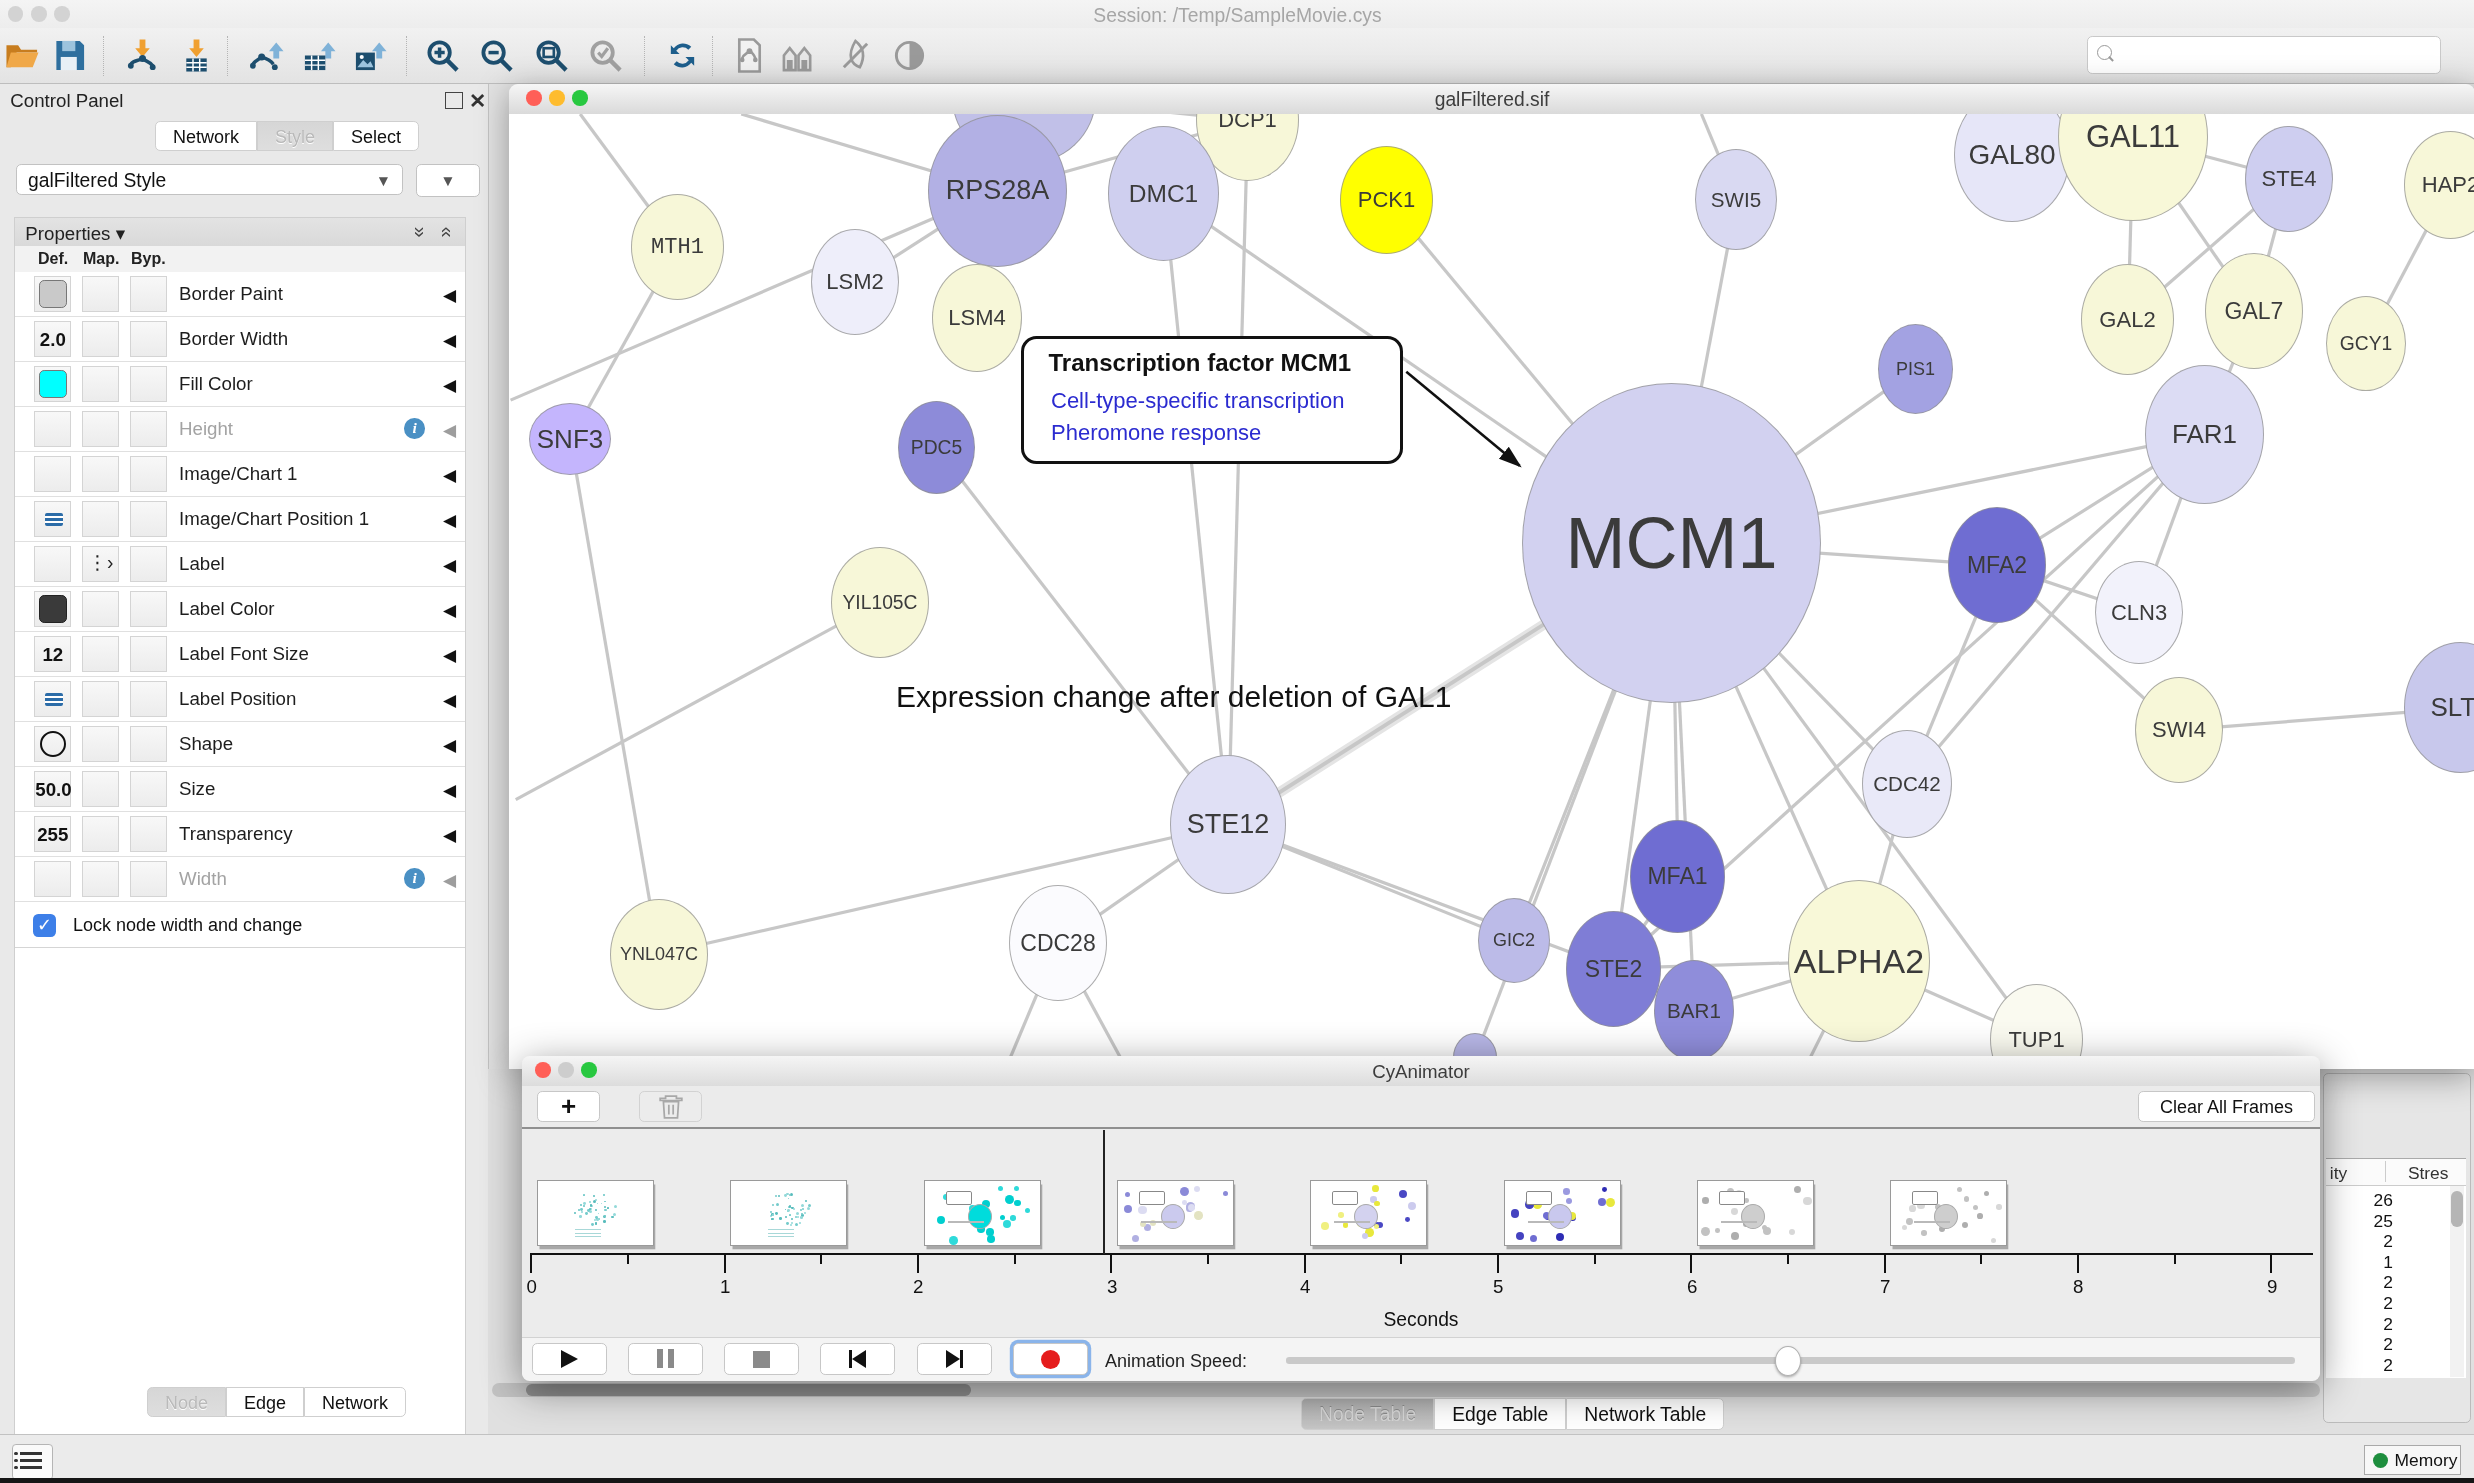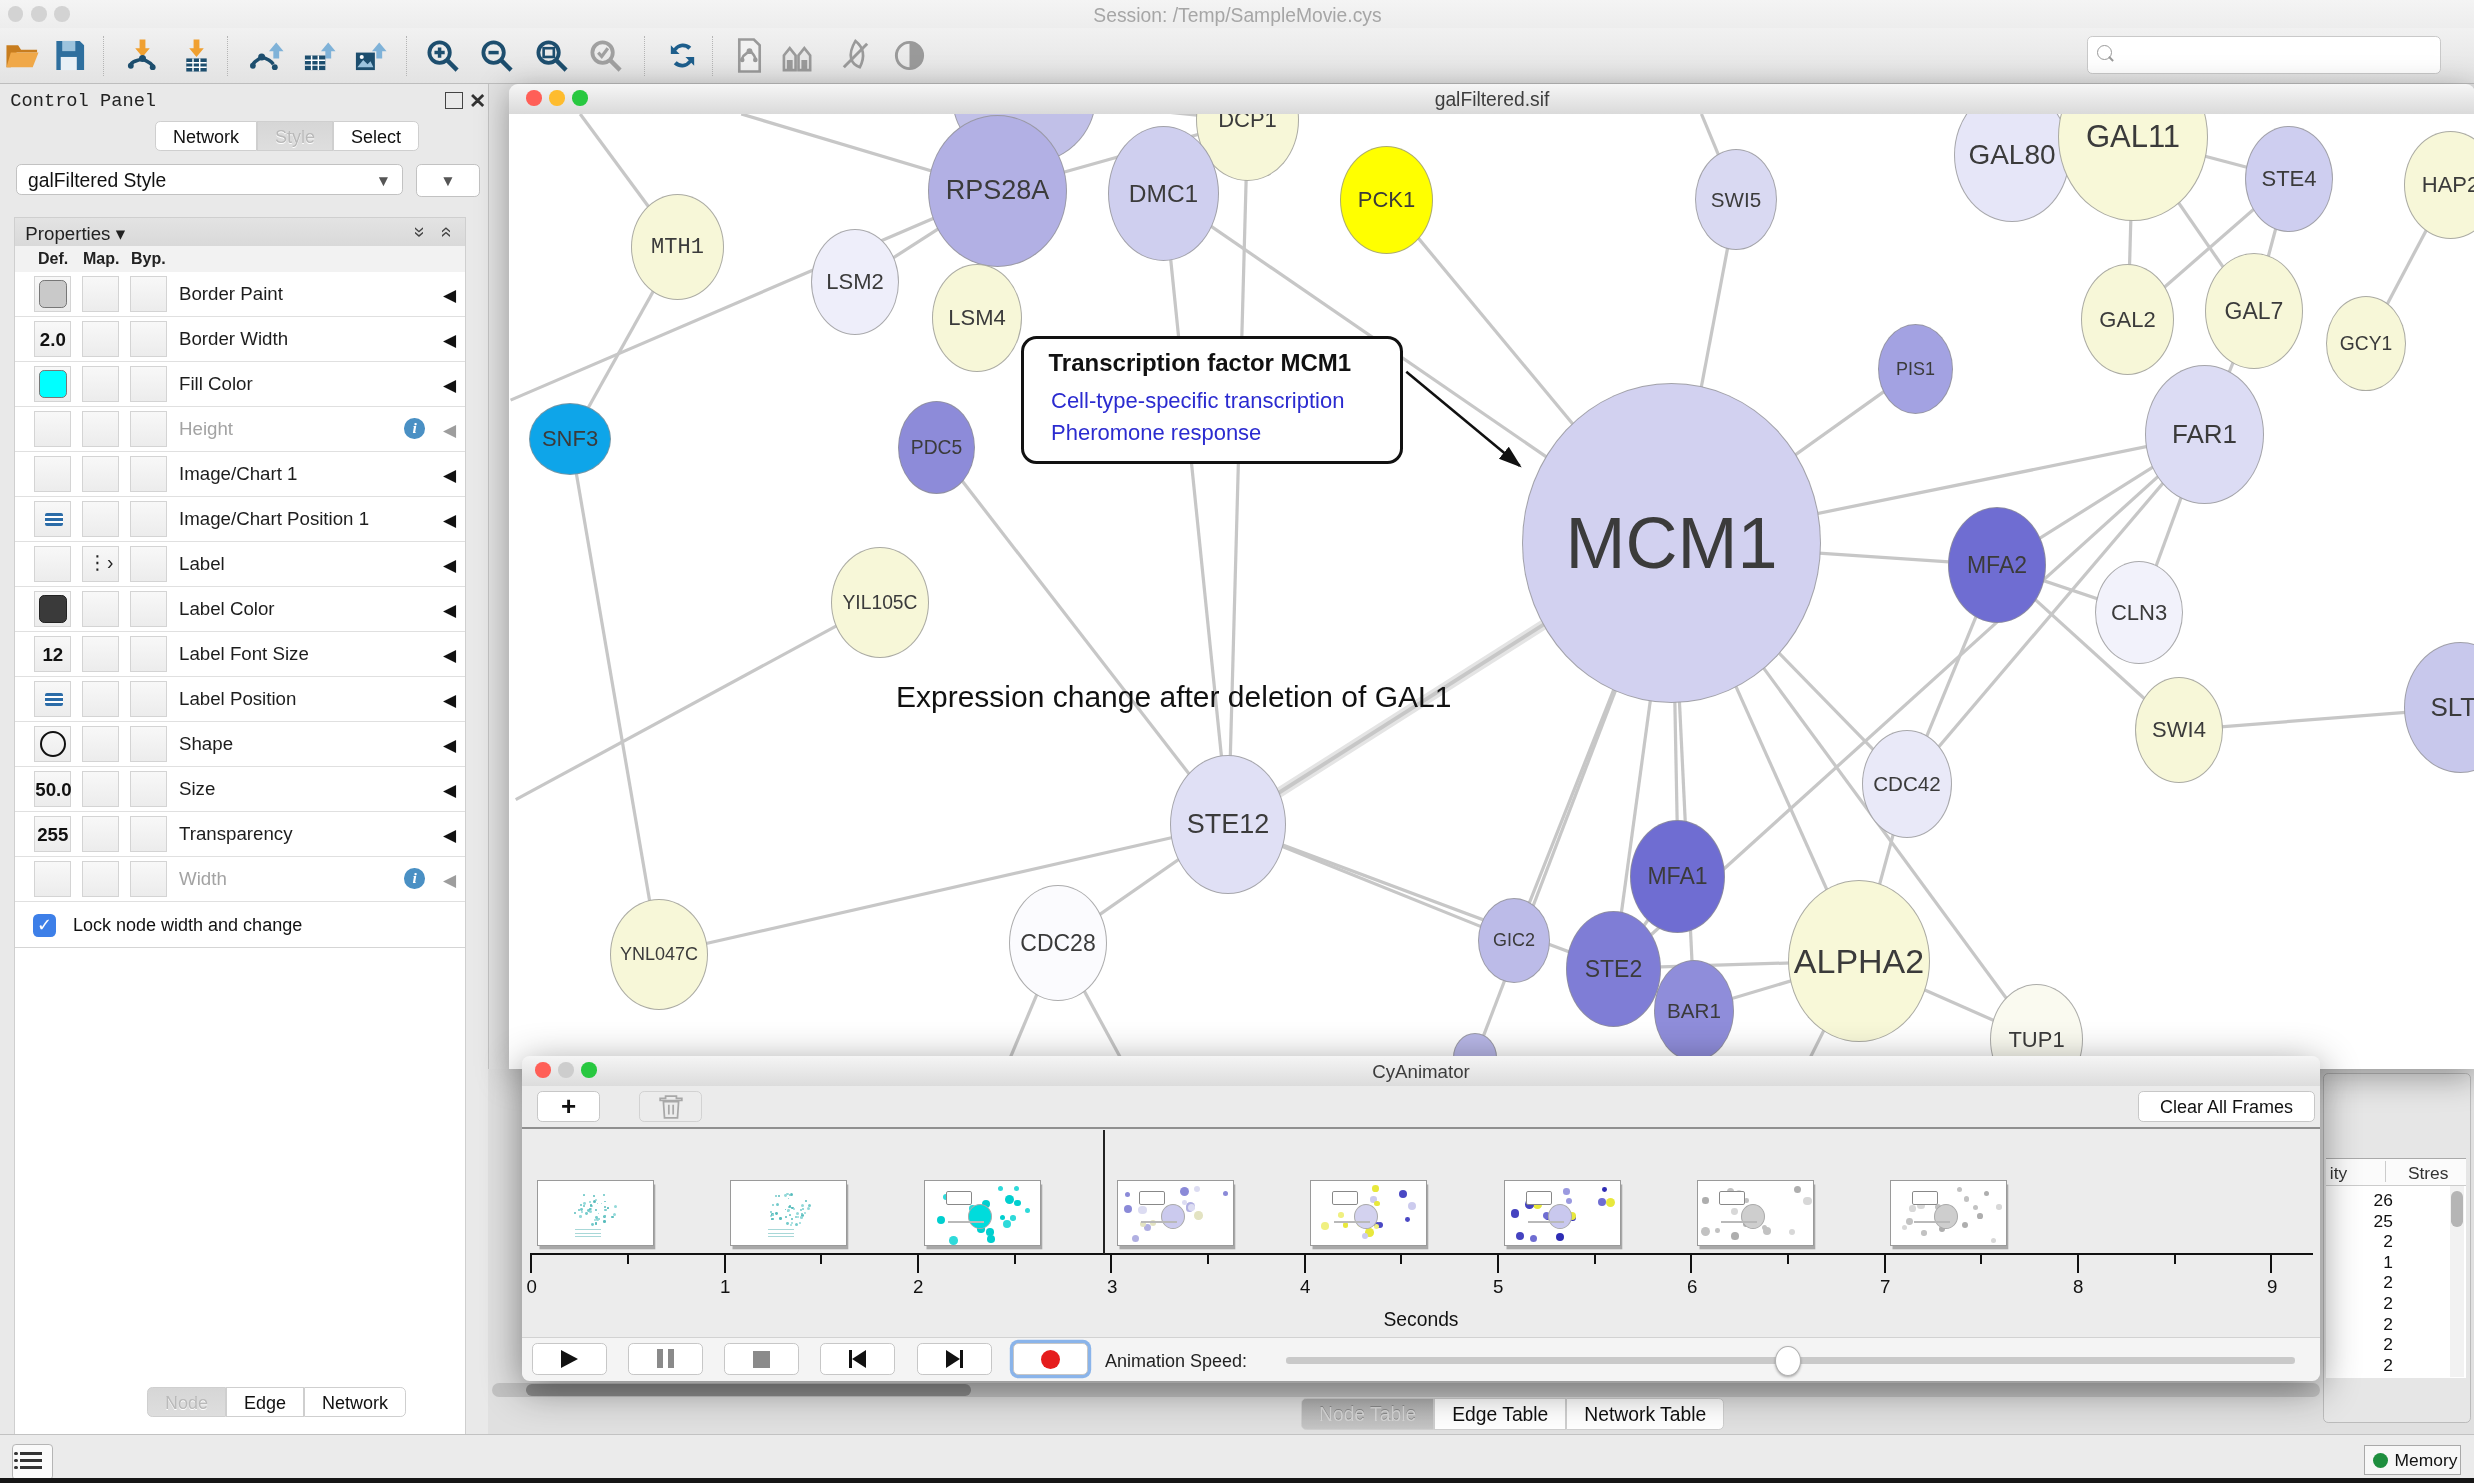--- a/index.html
+++ b/index.html
@@ -17,21 +17,21 @@
   .session-title{position:absolute;top:4.5px;left:0;width:100%;text-align:center;font-size:19.3px;color:#a6a6a6;}
   
   .toolbar{position:absolute;left:0;top:28px;width:2475px;height:55px;background:linear-gradient(#f1f1f1,#e3e3e3);border-bottom:0.6px solid #bdbdbd;}
   .tb-icon{position:absolute;top:10.3px;width:35px;height:35px;}
   .tb-sep{position:absolute;top:7.7px;width:0;height:40px;border-left:1.3px dotted #b5b5b5;}
   .searchbox{position:absolute;left:2087px;top:7.7px;width:352px;height:36px;background:#fff;border:1.3px solid #c9c9c9;border-radius:5.2px;}
   .searchbox .mag{position:absolute;left:9px;top:8.4px;width:13px;height:13px;border:1.9px solid #9a9a9a;border-radius:50%;}
   .searchbox .mag:after{content:"";position:absolute;left:10.3px;top:11.6px;width:6.4px;height:1.9px;background:#9a9a9a;transform:rotate(45deg);}
   
   .control-panel{position:absolute;left:0;top:84px;width:488px;height:1350px;background:#e9e9e9;border-right:0.6px solid #c4c4c4;}
-  .cp-title{position:absolute;left:10.3px;top:6.4px;font-size:18.7px;color:#222;font-family:Liberation Mono, monospace;}
+  .cp-title{position:absolute;left:10.3px;top:6.4px;font-size:18.7px;color:#222;}
   .cp-winbtn{position:absolute;top:7.7px;color:#333;}
   .cp-minimize{left:445px;width:15.5px;height:15.5px;border:1.9px solid #444;}
   .cp-close{left:469px;font-size:20.6px;font-weight:bold;line-height:17px;}
   .cp-tabs{position:absolute;left:155px;top:37px;height:30px;display:flex;}
   .seg-tab{height:30px;line-height:30px;padding:0 17px;font-size:18px;background:#fff;border:0.6px solid #cfcfcf;color:#111;box-sizing:border-box;}
   .seg-tab:first-child{border-radius:5.2px 0 0 5.2px;}
   .seg-tab:last-child{border-radius:0 5.2px 5.2px 0;}
   .seg-tab.pressed{background:linear-gradient(#d6d6d6,#dedede);color:#b9b9b9;text-shadow:0 0.6px 0 #fff;}
   .style-combo{position:absolute;left:15.5px;top:80px;width:387px;height:31px;background:#fff;border:0.6px solid #c2c2c2;border-radius:5.2px;font-size:19.3px;line-height:31px;padding-left:11.6px;box-sizing:border-box;color:#111;}
   .combo-caret{position:absolute;right:10.3px;top:0;color:#555;font-size:15.5px;}
@@ -535,21 +535,21 @@
       <div class="node" style="left: 1549px; top: -61px; width: 150px; height: 168px; background: rgb(248, 248, 216); font-size: 31px;">GAL11</div>
       <div class="node" style="left: 1736px; top: 11.6px; width: 88px; height: 106px; background: rgb(206, 206, 240); font-size: 22px;">STE4</div>
       <div class="node" style="left: 1895px; top: 17px; width: 93px; height: 108px; background: rgb(247, 247, 216); font-size: 22px;">HAP2</div>
       <div class="node" style="left: 302px; top: 115px; width: 88px; height: 106px; background: rgb(238, 238, 250); font-size: 22px;">LSM2</div>
       <div class="node" style="left: 423px; top: 150px; width: 90px; height: 108px; background: rgb(247, 247, 216); font-size: 22px;">LSM4</div>
       <div class="node" style="left: 1572px; top: 150px; width: 93px; height: 111px; background: rgb(247, 247, 216); font-size: 22px;">GAL2</div>
       <div class="node" style="left: 1696px; top: 139px; width: 98px; height: 116px; background: rgb(247, 247, 216); font-size: 23px;">GAL7</div>
       <div class="node" style="left: 1817px; top: 182px; width: 80px; height: 95px; background: rgb(247, 247, 216); font-size: 19.3px;">GCY1</div>
       <div class="node" style="left: 1369px; top: 210px; width: 75px; height: 90px; background: rgb(163, 162, 226); font-size: 18px;">PIS1</div>
       <div class="node" style="left: 1636px; top: 251px; width: 119px; height: 139px; background: rgb(220, 220, 244); font-size: 26px;">FAR1</div>
-      <div class="node" style="left: 20px; top: 289px; width: 82px; height: 72px; background: #0ea5e9; font-size: 22px;">SNF3</div>
+      <div class="node" style="left: 20px; top: 289px; width: 82px; height: 72px; background: #c4b5fd; font-size: 26px;">SNF3</div>
       <div class="node" style="left: 389px; top: 287px; width: 77px; height: 93px; background: rgb(141, 139, 217); font-size: 19.3px;">PDC5</div>
       <div class="node" style="left: 1013px; top: 269px; width: 299px; height: 320px; background: rgb(210, 209, 240); font-size: 72px;">MCM1</div>
       <div class="node" style="left: 1439px; top: 393px; width: 98px; height: 116px; background: rgb(111, 109, 210); font-size: 23px;">MFA2</div>
       <div class="node" style="left: 1586px; top: 447px; width: 88px; height: 103px; background: rgb(242, 242, 251); font-size: 22px;">CLN3</div>
       <div class="node" style="left: 322px; top: 433px; width: 98px; height: 111px; background: rgb(247, 247, 216); font-size: 19.3px;">YIL105C</div>
       <div class="node" style="left: 1626px; top: 563px; width: 88px; height: 106px; background: rgb(247, 247, 216); font-size: 22px;">SWI4</div>
       <div class="node" style="left: 1895px; top: 528px; width: 113px; height: 131px; background: rgb(200, 200, 236); font-size: 26px;">SLT2</div>
       <div class="node" style="left: 1353px; top: 616px; width: 90px; height: 108px; background: rgb(233, 233, 248); font-size: 20.6px;">CDC42</div>
       <div class="node" style="left: 661px; top: 641px; width: 116px; height: 139px; background: rgb(224, 224, 245); font-size: 27px;">STE12</div>
       <div class="node" style="left: 1121px; top: 706px; width: 95px; height: 113px; background: rgb(111, 109, 210); font-size: 23px;">MFA1</div>

